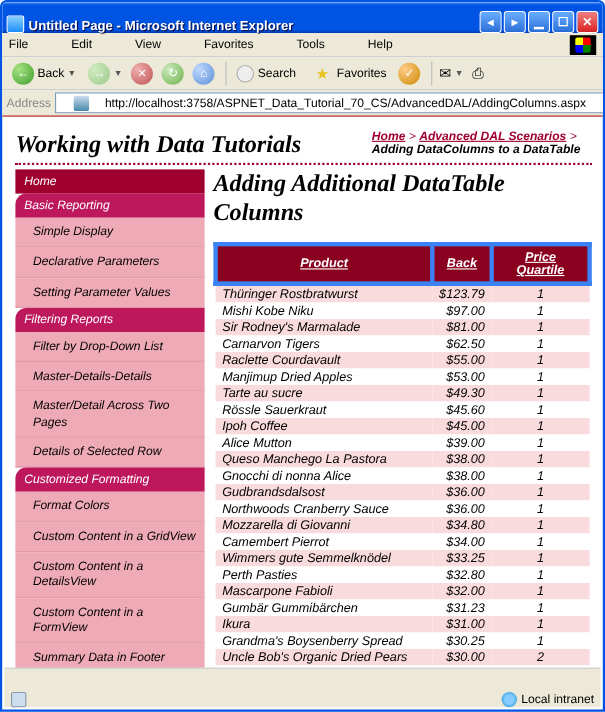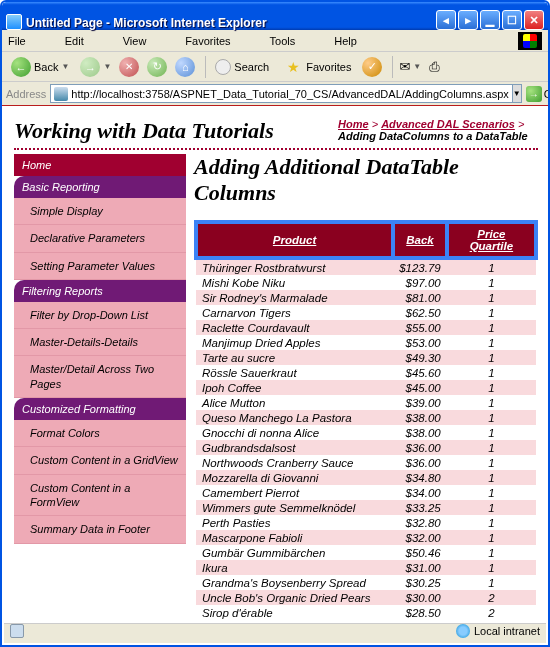--- a/index.html
+++ b/index.html
@@ -23,50 +23,50 @@
   .ticon.stop { background: radial-gradient(circle at 30% 30%, #f0b0b0, #c05050); color: #fff; font-size:10px;}
   .ticon.refresh { background: radial-gradient(circle at 30% 30%, #c8e9b8, #6fb350); color: #fff; }
   .ticon.home { background: radial-gradient(circle at 30% 30%, #c0d8ff, #5a8fd6); color: #fff; }
   .ticon.search { width:16px; height:16px; background: #eee; border:1px solid #aaa; border-radius:50%;}
   .ticon.fav { color: #e8c020; font-size:14px;}
   .sep { width: 1px; height: 22px; background: #bbb; margin: 0 4px; }
   .drop { font-size: 8px; color: #555; }
   .tbutton.iconly { padding:2px 2px; }
   .addrbar { display: flex; align-items: center; background: #ece9d8; padding: 2px 4px; height: 24px; border-bottom: 1px solid #b91c1c; font-size: 11px; }
   .addr-label { color: #888; margin-right: 4px; }
-  .addr-input { flex: 1; background: #fff; border: 1px solid #7f9db9; padding: 1px 3px; font-size: 11px; font-family: inherit; height: 19px; display:flex; align-items:center; gap:3px;}
+  .addr-input { flex: 1; background: #fff; border: 1px solid #7f9db9; padding: 1px 16px; font-size: 11px; font-family: inherit; height: 19px; display:flex; align-items:center; gap:14px;}
   .addr-input .pi { width:14px;height:14px;background:linear-gradient(to bottom,#cde,#48a);border-radius:2px;}
   .addr-text { flex:1; overflow:hidden; white-space:nowrap; }
   .addr-drop { width: 16px; background: #ddd; border: 1px solid #7f9db9; border-left: none; height:19px; display:flex;align-items:center;justify-content:center;font-size:8px;}
   .gobtn { display: flex; align-items: center; gap: 2px; margin-left: 4px; }
   .go-icon { width: 16px; height: 16px; background: radial-gradient(circle at 30% 30%, #a5e27f, #3f9e2f); border-radius: 3px; color: #fff; display: flex; align-items: center; justify-content: center; font-size: 10px; }
   .content-area { position:absolute; top:106px; bottom:22px; left:2px; right:2px; overflow:auto; background:#fff;font-style:italic;}
   .page { padding: 10px 8px 0 10px; }
   .page-header { display: flex; align-items: flex-start; border-bottom: 2px dotted #a00030; padding-bottom: 4px; margin-bottom: 4px; }
   .page-title { font-family: Georgia, serif; font-size: 22px; font-weight: bold; flex: 1; }
   .breadcrumb { font-size: 11px; color: #a00030; max-width: 200px; }
   .breadcrumb a { color: #a00030; text-decoration: underline; font-weight: bold; }
   .breadcrumb .cur { color: #000; font-weight: bold; }
   .layout { display: flex; gap: 8px; margin-top: 4px; }
   .sidebar { width: 172px; font-size: 11px; }
-  .nav-head { background: #701a75; color: #fff; padding: 5px 8px; border-radius: 10px 0 0 0; margin-top:0;}
+  .nav-head { background: #be185d; color: #fff; padding: 5px 8px; border-radius: 10px 0 0 0; margin-top:0;}
   .nav-head ~ .nav-head { border-radius:10px 0 0 0; margin-top:0;}
   .nav-item { background: #eeaab6; color: #000; padding: 6px 8px 6px 16px; border-bottom: 1px solid #e298a7; line-height:1.3;}
   .main { flex: 1; }
   .main h1 { font-family: Georgia, serif; font-size: 22px; font-weight: bold; margin-bottom: 14px; }
   .data-table { width: 100%; border-collapse: collapse; font-size: 11.5px; }
   .data-table thead th { background: #8a001f; color: #fff; padding: 4px 6px; text-align: center; text-decoration: underline; font-weight: bold; border: 4px solid #3b82f6; }
   .data-table thead th:first-child { text-align: center; width: 58%; }
   .data-table tbody td { padding: 1.5px 6px; }
   .data-table tbody tr:nth-child(odd) { background: #f9dadd; }
   .data-table tbody tr:nth-child(even) { background: #fff; }
   .td-product { text-align: left; }
   .td-price { text-align: right; }
   .td-q { text-align: center; }
-  .statusbar { position:absolute; bottom:2px; left:2px; right:2px; height: 20px; background: #ece9d8; border-top: 1px solid #ccc; display: flex; align-items: flex-start; padding: 0 6px; font-size: 11px; }
+  .statusbar { position:absolute; bottom:2px; left:2px; right:2px; height: 36px; background: #ece9d8; border-top: 1px solid #ccc; display: flex; align-items: flex-end; padding: 0 6px; font-size: 11px; }
   .status-left { flex: 1; display:flex; align-items:center; gap:4px;}
   .status-left .si { width:14px;height:14px;background:#cde;border:1px solid #89a;border-radius:2px;}
   .status-right { display: flex; align-items: center; gap: 4px; }
   .zone-icon { width: 14px; height: 14px; background: radial-gradient(circle, #8cf 40%, #08c 100%); border-radius: 50%; }
   .sidebar .nav-head:first-child { border-radius: 0; background:#a00030; padding:5px 8px;}
   .hidden-scroll { overflow-y: scroll; }
 </style>
 </head>
 <body>
 
@@ -168,25 +168,27 @@
       <div id="g1">
             <div class="nav-item">Simple Display</div>
             <div class="nav-item">Declarative Parameters</div>
             <div class="nav-item">Setting Parameter Values</div>
           </div>
       <div class="nav-head">Filtering Reports</div>
       <div id="g2">
             <div class="nav-item">Filter by Drop-Down List</div>
             <div class="nav-item">Master-Details-Details</div>
             <div class="nav-item">Master/Detail Across Two Pages</div>
+            <div class="nav-item">Details of Selected Row</div>
           </div>
       <div class="nav-head">Customized Formatting</div>
       <div id="g3">
             <div class="nav-item">Format Colors</div>
             <div class="nav-item">Custom Content in a GridView</div>
+            <div class="nav-item">Custom Content in a DetailsView</div>
             <div class="nav-item">Custom Content in a FormView</div>
             <div class="nav-item">Summary Data in Footer</div>
           </div>
     </div>
 
     <div class="main">
       <h1>Adding Additional DataTable Columns</h1>
       <table class="data-table">
         <thead>
           <tr>
@@ -286,21 +288,21 @@
                 <td class="td-price">$32.80</td>
                 <td class="td-q">1</td>
               </tr>
               <tr>
                 <td class="td-product">Mascarpone Fabioli</td>
                 <td class="td-price">$32.00</td>
                 <td class="td-q">1</td>
               </tr>
               <tr>
                 <td class="td-product">Gumbär Gummibärchen</td>
-                <td class="td-price">$50.46</td>
+                <td class="td-price">$31.23</td>
                 <td class="td-q">1</td>
               </tr>
               <tr>
                 <td class="td-product">Ikura</td>
                 <td class="td-price">$31.00</td>
                 <td class="td-q">1</td>
               </tr>
               <tr>
                 <td class="td-product">Grandma's Boysenberry Spread</td>
                 <td class="td-price">$30.25</td>

